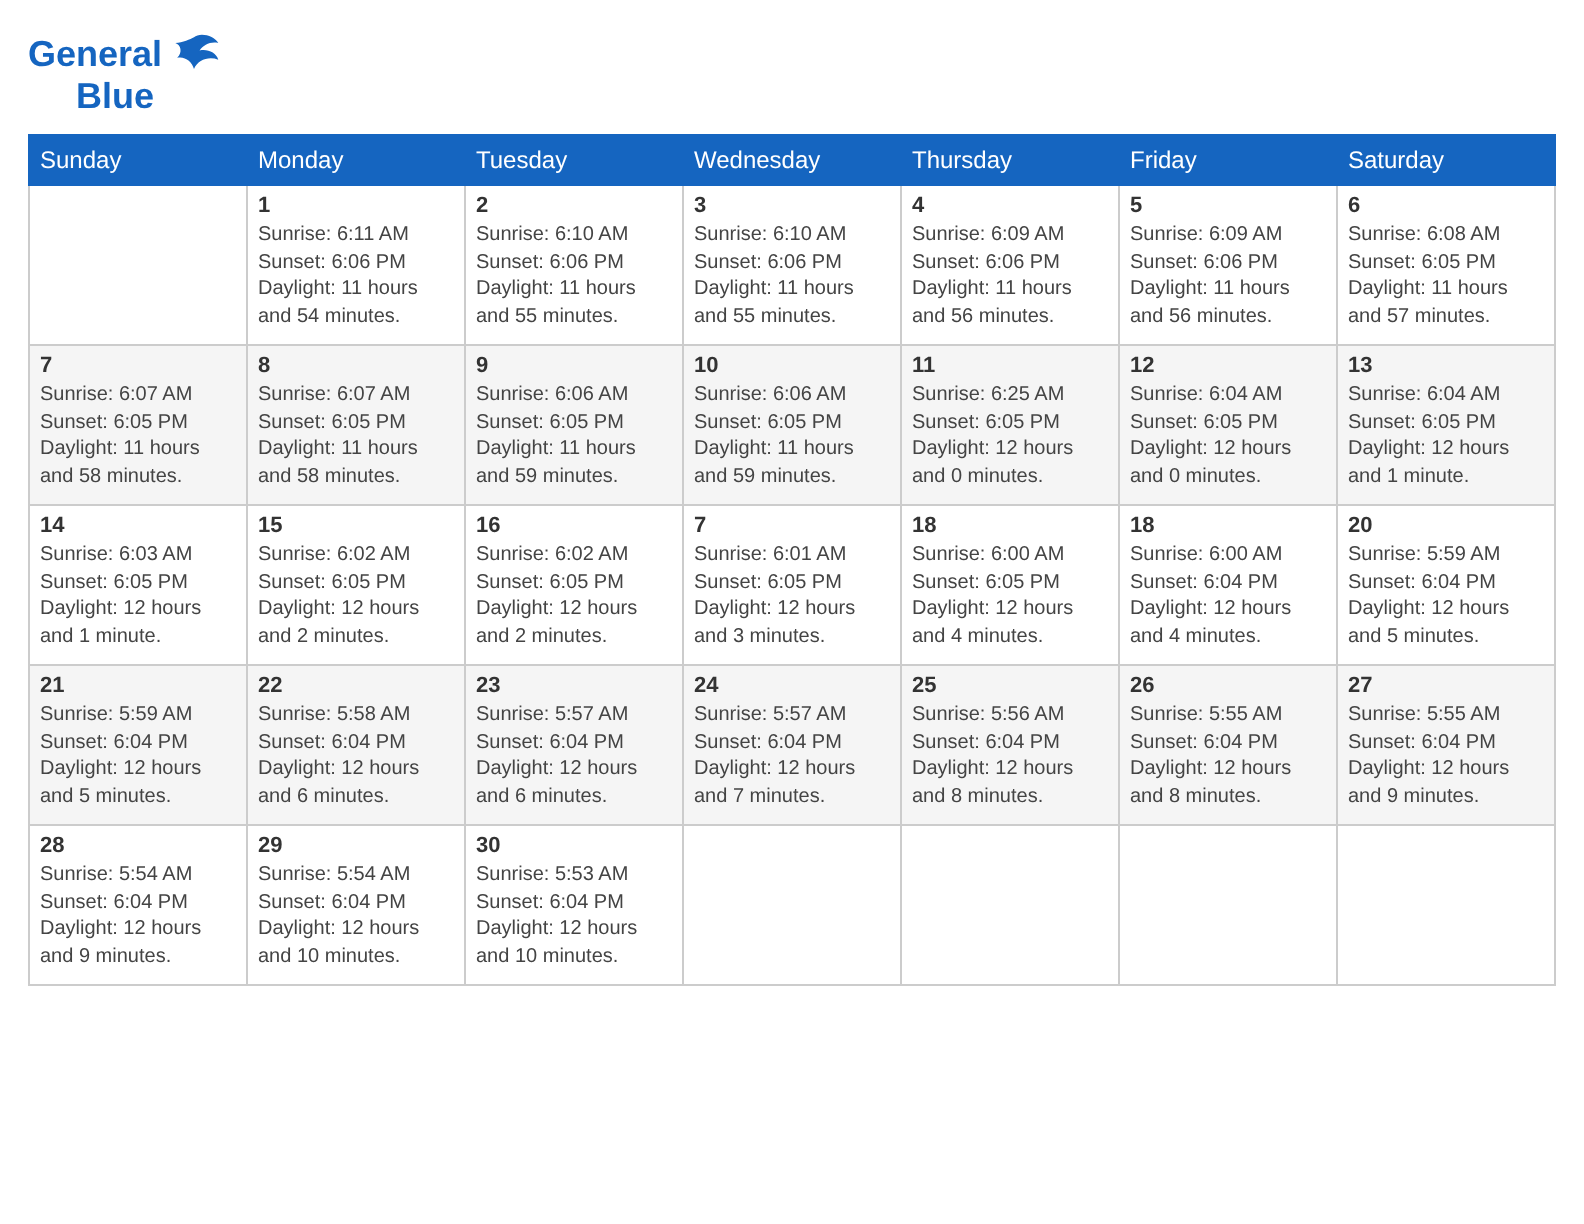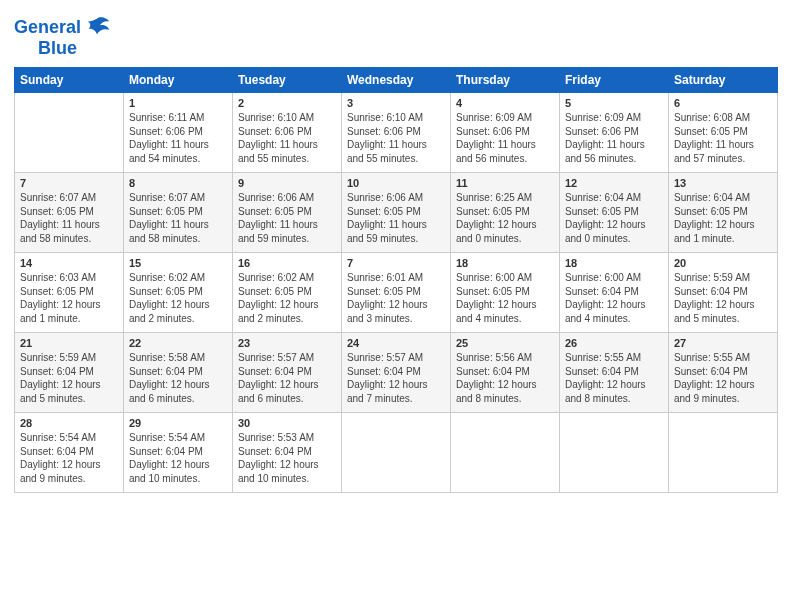--- a/index.html
+++ b/index.html
@@ -58,21 +58,21 @@
       width: 100%;
       border-collapse: collapse;
       font-size: 10.5px;
     }
     thead tr th {
       background-color: #1565c0;
       color: #fff;
       text-align: left;
       padding: 5px 5px;
       font-size: 12px;
-      font-weight: bold;
+      font-weight: normal;
       border: 1px solid #1565c0;
     }
     tbody tr td {
       border: 1px solid #ccc;
       vertical-align: top;
       padding: 4px 5px;
       font-size: 10px;
       color: #333;
       min-height: 70px;
       height: 80px;

